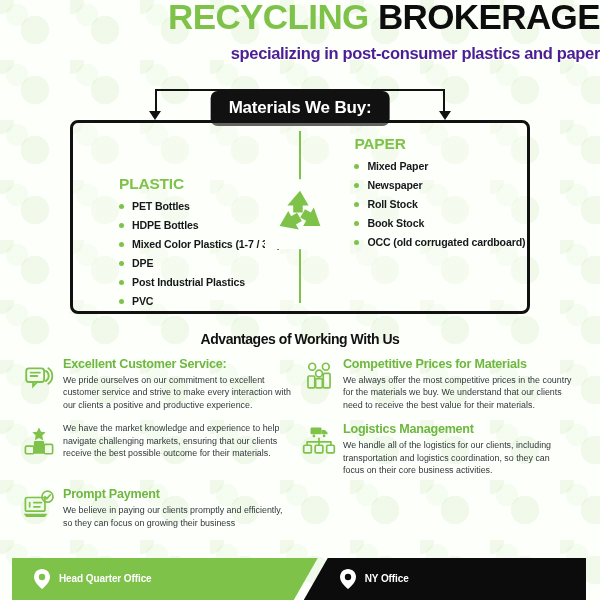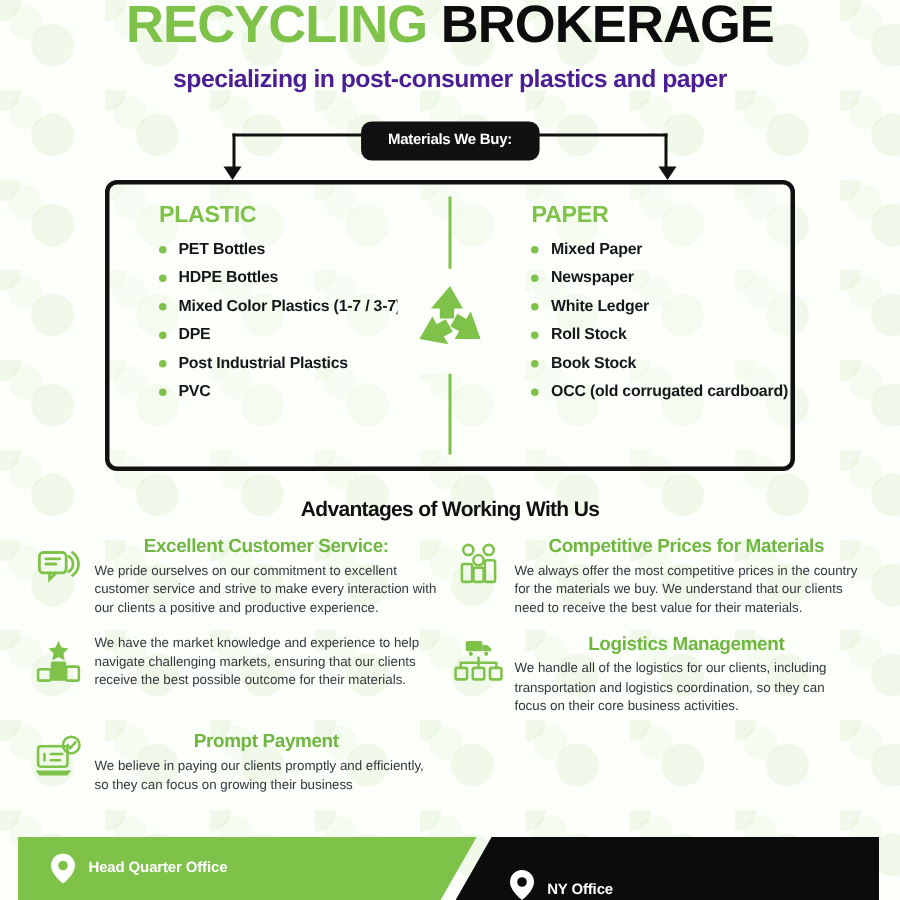--- a/index.html
+++ b/index.html
@@ -30,21 +30,21 @@
     inset: 0;
     background-image:
       radial-gradient(circle at 17px 15px, rgba(126,194,74,0.055) 11px, transparent 11.5px);
     background-size: 70px 60px;
   }
 
   .page { position: relative; z-index: 2; width: 600px; height: 600px; }
 
   
   .header {
-    text-align: center;
+    text-align: right;
     padding-top: 0px;
   }
   .title-main {
     font-size: 35px;
     font-weight: 800;
     letter-spacing: -0.6px;
     line-height: 34px;
     white-space: nowrap;
   }
   .title-green { color: #7EC24A; }
@@ -81,45 +81,45 @@
     border-left: 6.5px solid transparent;
     border-right: 6.5px solid transparent;
     border-top: 9px solid #111;
   }
   .arrow.left  { left: 149px; }
   .arrow.right { right: 149px; }
 
   .badge {
     position: absolute;
     left: 50%;
-    top: 6px;
+    top: 16px;
     transform: translateX(-50%);
     background: #111;
     color: #fff;
-    font-size: 10px;
+    font-size: 17px;
     font-weight: 700;
     letter-spacing: -0.2px;
     padding: 7px 18px 8px;
     border-radius: 7px;
     white-space: nowrap;
   }
 
   
   .materials-box {
     position: relative;
     margin: 3px 70px 0 70px;
     border: 3px solid #111;
     border-radius: 8px;
     height: 194px;
     display: flex;
     padding: 12px 0 0 0;
     background: rgba(252,255,250,0.35);
   }
   .mat-col { position: relative; }
-  .mat-col.plastic { width: 47%; padding-left: 33px; }
+  .mat-col.plastic { width: 47%; padding-left: 46px; margin-top: 40px; }
   .mat-col.paper   { width: 53%; padding-left: 68px; }
 
   .col-head {
     color: #7EC24A;
     font-size: 15.5px;
     font-weight: 800;
     letter-spacing: -0.2px;
     margin-bottom: 7px;
   }
   ul.mat-list { list-style: none; }
@@ -192,21 +192,20 @@
     margin-top: 2px;
   }
   .adv-body { flex: 1; }
   .adv-h {
     color: #6FB740;
     font-size: 12.6px;
     font-weight: 800;
     letter-spacing: -0.25px;
     line-height: 15px;
     margin-bottom: 2px;
-    text-align: center;
   }
   .adv-p {
     font-size: 8.9px;
     line-height: 12.4px;
     color: #31383c;
     font-weight: 400;
   }
 
   
   .footer {
@@ -227,21 +226,20 @@
     background: #7EC24A;
     width: 52%;
     clip-path: polygon(0 0, 100% 0, calc(100% - 24px) 100%, 0 100%);
   }
   .foot-right {
     background: #0c0c0c;
     width: 48%;
     margin-left: -14px;
     clip-path: polygon(24px 0, 100% 0, 100% 100%, 0 100%);
     padding-left: 36px;
-    align-items: flex-end;
   }
   .pin {
     flex: 0 0 16px;
     width: 16px; height: 20px;
   }
   .foot-txt .foot-name {
     font-size: 10px;
     font-weight: 700;
     color: #fff;
     letter-spacing: -0.1px;
@@ -298,21 +296,20 @@
           <path d="M32 6 L41.5 22.5 L35 22.5 L35 30 L24.5 30 L24.5 22.5 L18 22.5 Z" transform="rotate(240 32 32)"></path>
         </g>
       </svg>
     </div>
 
     <div class="mat-col paper">
       <div class="col-head">PAPER</div>
       <ul class="mat-list">
         <li>Mixed Paper</li>
         <li>Newspaper</li>
-        <li>White Ledger</li>
         <li>Roll Stock</li>
         <li>Book Stock</li>
         <li>OCC (old corrugated cardboard)</li>
       </ul>
     </div>
   </div>
 
   <div class="adv-title">Advantages of Working With Us</div>
 
   <div class="adv-grid">

